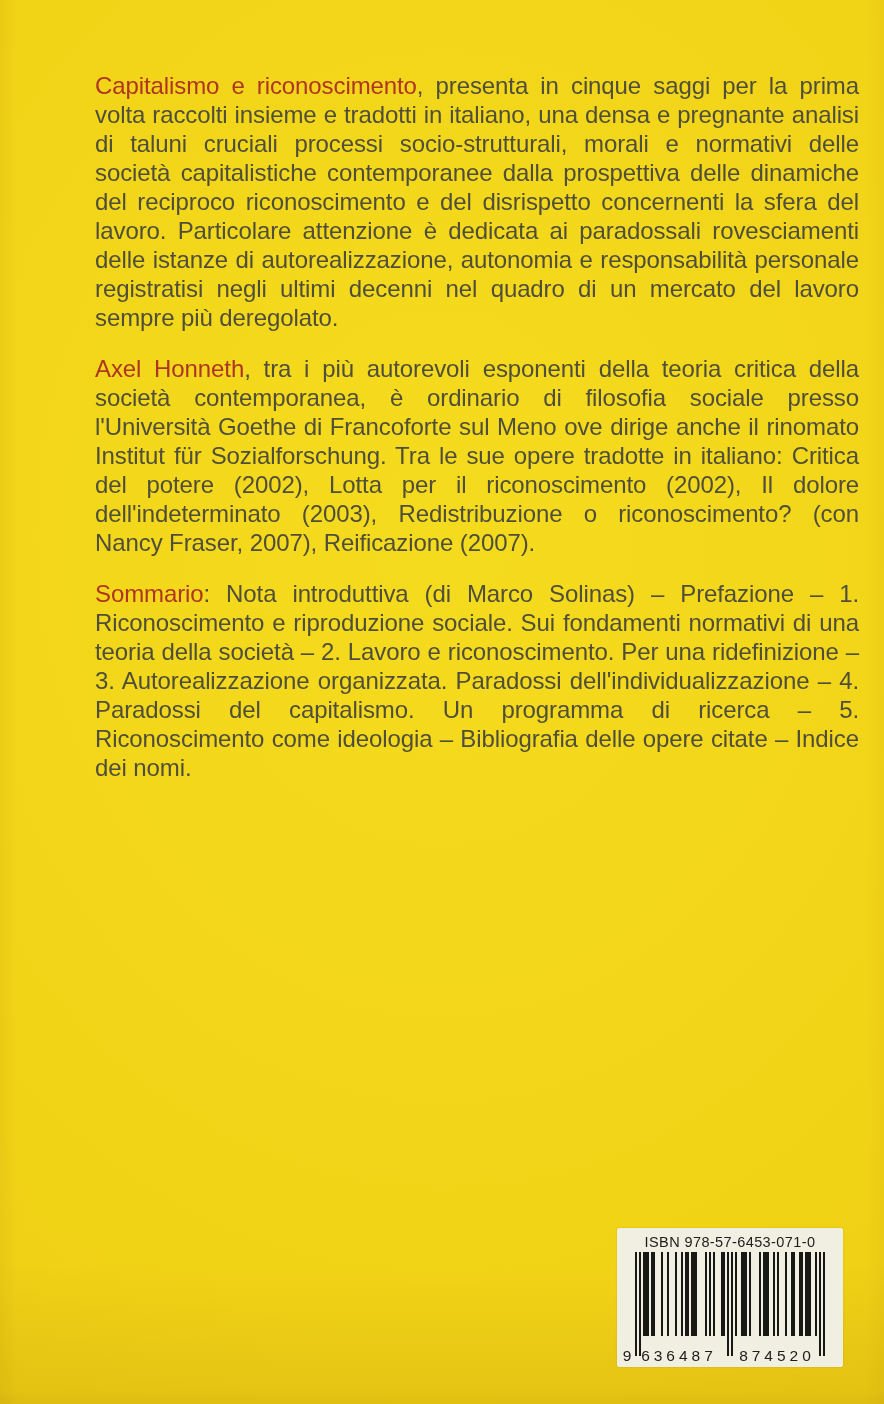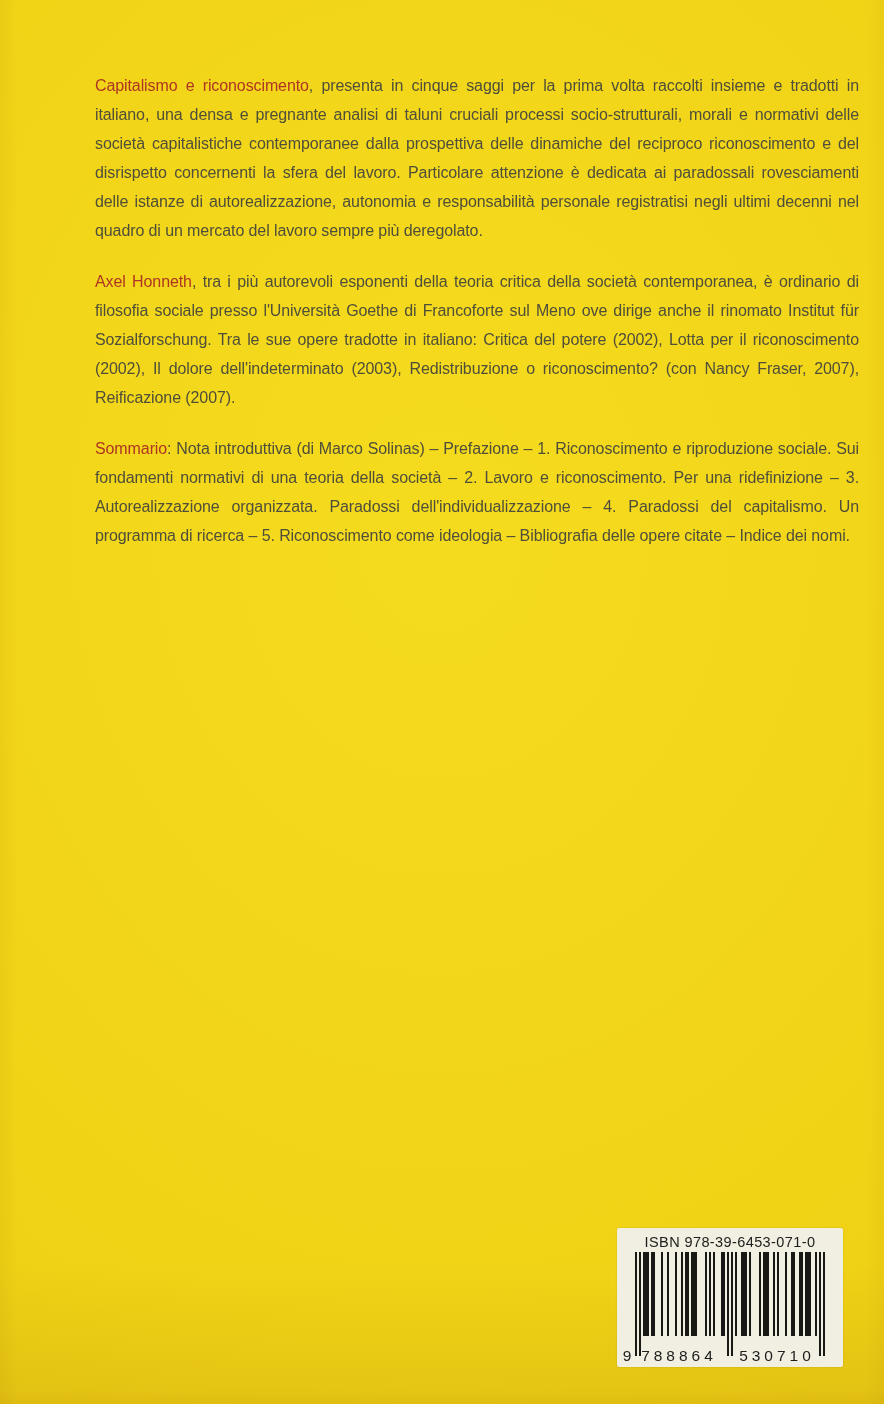--- a/index.html
+++ b/index.html
@@ -24,21 +24,21 @@
   }
   .text-block {
     position: absolute;
     top: 71px;
     left: 95px;
     right: 25px;
     color: var(--body-text, #4F4E3A);
   }
   .para {
     margin: 0 0 22px 0;
-    font-size: 16px;
+    font-size: 24px;
     line-height: 29px;
     letter-spacing: -0.1px;
     text-align: justify;
   }
   .seg-lead {
     color: var(--heading-red, #AE3524);
   }
   .seg-italic {
   }
   .seg-normal {}
@@ -107,21 +107,21 @@
 
 <div class="cover">
 
   <div class="text-block">
     <p class="para"><span class="seg-lead">Capitalismo e riconoscimento</span><span class="seg-normal">, presenta in cinque saggi per la prima volta raccolti insieme e tradotti in italiano, una densa e pregnante analisi di taluni cruciali processi socio-strutturali, morali e normativi delle società capitalistiche contemporanee dalla prospettiva delle dinamiche del reciproco riconoscimento e del disrispetto concernenti la sfera del lavoro. Particolare attenzione è dedicata ai paradossali rovesciamenti delle istanze di autorealizzazione, autonomia e responsabilità personale registratisi negli ultimi decenni nel quadro di un mercato del lavoro sempre più deregolato.</span></p>
     <p class="para"><span class="seg-lead">Axel Honneth</span><span class="seg-normal">, tra i più autorevoli esponenti della teoria critica della società contemporanea, è ordinario di filosofia sociale presso l'Università Goethe di Francoforte sul Meno ove dirige anche il rinomato </span><span class="seg-italic">Institut für Sozialforschung</span><span class="seg-normal">. Tra le sue opere tradotte in italiano: </span><span class="seg-italic">Critica del potere</span><span class="seg-normal"> (2002), </span><span class="seg-italic">Lotta per il riconoscimento</span><span class="seg-normal"> (2002), </span><span class="seg-italic">Il dolore dell'indeterminato</span><span class="seg-normal"> (2003), </span><span class="seg-italic">Redistribuzione o riconoscimento?</span><span class="seg-normal"> (con Nancy Fraser, 2007), </span><span class="seg-italic">Reificazione</span><span class="seg-normal"> (2007).</span></p>
     <p class="para"><span class="seg-lead">Sommario</span><span class="seg-normal">: Nota introduttiva (di Marco Solinas) – Prefazione – 1. Riconoscimento e riproduzione sociale. Sui fondamenti normativi di una teoria della società – 2. Lavoro e riconoscimento. Per una ridefinizione – 3. Autorealizzazione organizzata. Paradossi dell'individualizzazione – 4. Paradossi del capitalismo. Un programma di ricerca – 5. Riconoscimento come ideologia – Bibliografia delle opere citate – Indice dei nomi.</span></p>
   </div>
 
   <div class="barcode-box">
-    <div class="isbn-label">ISBN 978-39-6453-071-0</div>
+    <div class="isbn-label">ISBN 978-57-6453-071-0</div>
     <div class="bars">
         <div class="module bar guard"></div>
         <div class="module guard"></div>
         <div class="module bar guard"></div>
         <div class="module"></div>
         <div class="module bar"></div>
         <div class="module bar"></div>
         <div class="module bar"></div>
         <div class="module"></div>
         <div class="module bar"></div>
@@ -207,19 +207,19 @@
         <div class="module"></div>
         <div class="module"></div>
         <div class="module bar"></div>
         <div class="module"></div>
         <div class="module bar guard"></div>
         <div class="module guard"></div>
         <div class="module bar guard"></div>
       </div>
     <div class="digits-row">
       <span class="digit-first">9</span>
-      <span class="digit-group-1">788864</span>
+      <span class="digit-group-1">636487</span>
       <span class="digits-gap"></span>
-      <span class="digit-group-2">530710</span>
+      <span class="digit-group-2">874520</span>
     </div>
   </div>
 
 </div>
 
 </body></html>

